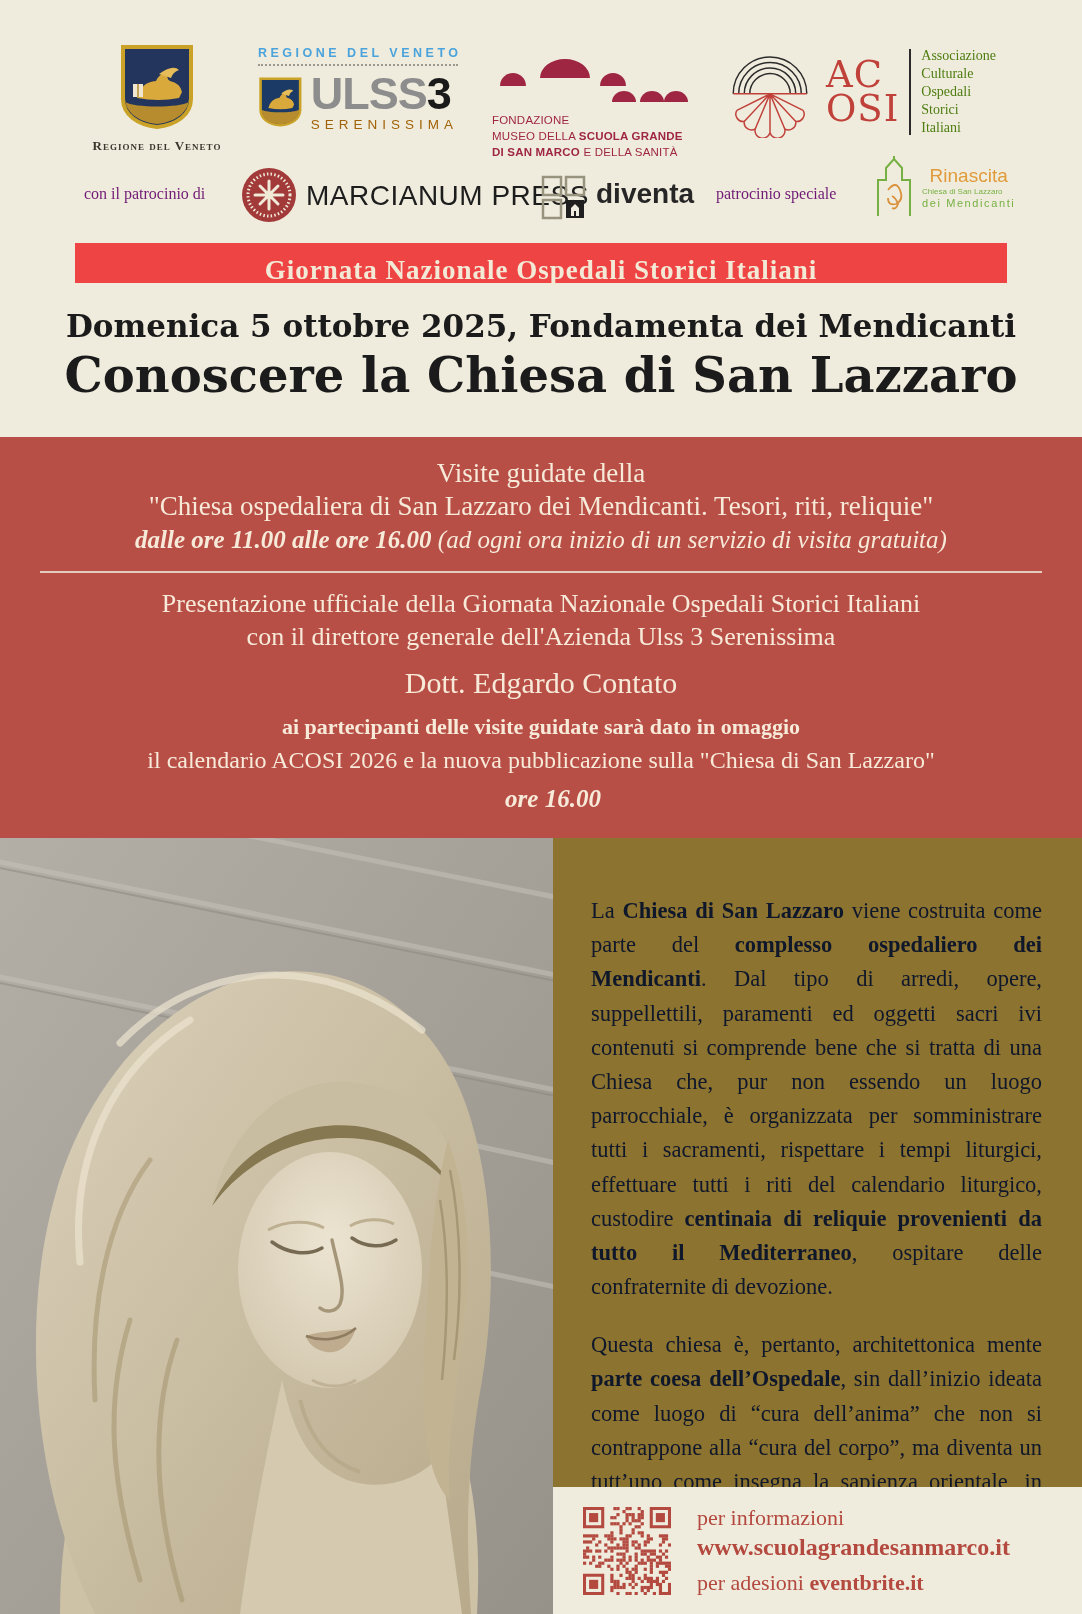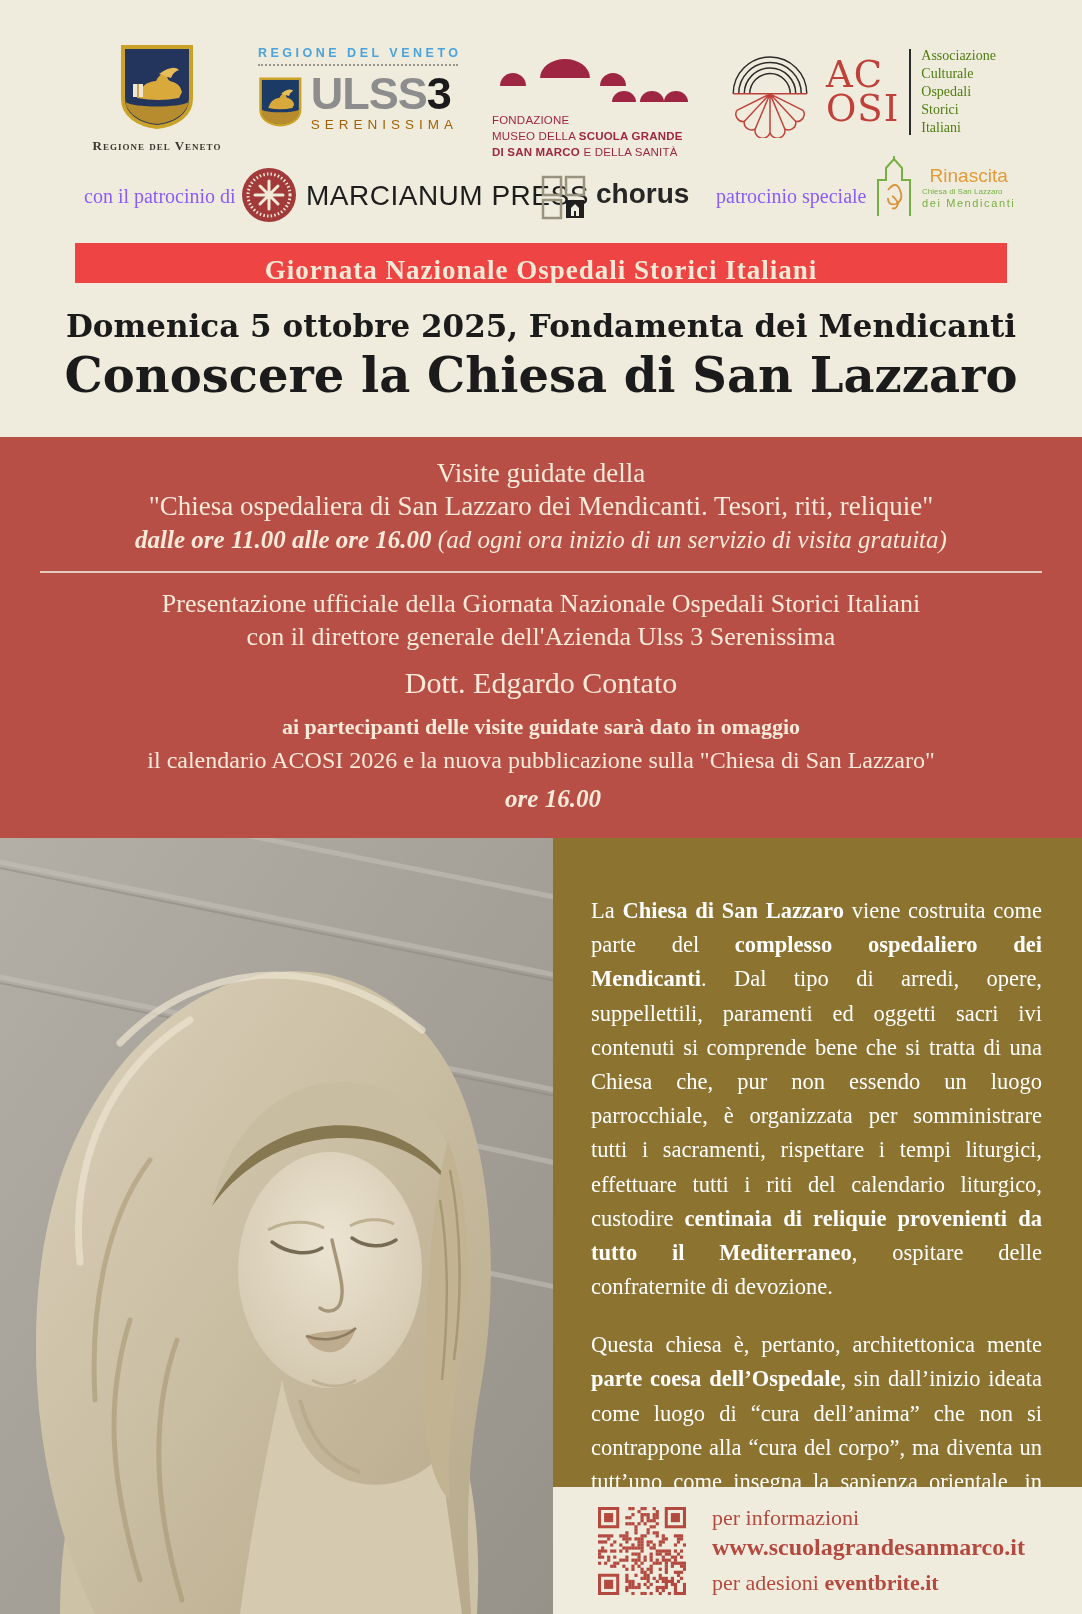--- a/index.html
+++ b/index.html
@@ -21,21 +21,21 @@
   .ulss-main .three { color:#1a1a1a; }
   .ulss-sub { font-family:"Liberation Sans",sans-serif; font-size:13.5px; letter-spacing:5px; color:#a16207; margin-top:2px; }
   .fond { left:492px; top:52px; width:210px; color:#9e2642; font-family:"Liberation Sans",sans-serif; }
   .fond-text { font-size:11.5px; line-height:1.4; letter-spacing:.2px; margin-top:4px; white-space:nowrap; }
   .fond-text .b { font-weight:bold; }
   .acosi { left:724px; top:46px; display:flex; align-items:center; gap:10px; }
   .acosi-initials { font-family:"DejaVu Serif",serif; font-size:37px; line-height:.92; color:#c0413a; letter-spacing:1px; text-align:left; }
   .acosi-div { width:2px; height:86px; background:#2b2b2b; }
   .acosi-names { font-size:14px; line-height:1.28; color:#4d7c0f; }
   
-  .pat-label { font-size:20px; color:#8b5cf6; }
+  .pat-label { font-size:16px; color:#701a75; }
   .marcianum-text { font-family:"Liberation Sans",sans-serif; font-size:28px; color:#1d1d1d; letter-spacing:.5px; }
   .chorus-text { font-family:"Liberation Sans",sans-serif; font-size:28px; font-weight:bold; color:#262626; }
   .rinascita { left:872px; top:156px; display:flex; align-items:center; gap:6px; }
   .rin-name { font-family:"Liberation Sans",sans-serif; font-size:19px; color:#e09b3a; line-height:1;text-align:center; }
   .rin-sub1 { font-family:"Liberation Sans",sans-serif; font-size:8px; color:#76b043; margin-top:2px; }
   .rin-sub2 { font-family:"Liberation Sans",sans-serif; font-size:11px; color:#76b043; letter-spacing:1.6px; margin-top:1px; }
   
   .banner { left:75px; top:243px; width:932px; height:40px; background:#ef4444;
     color:#f2ead6; text-align:center; line-height:55px; font-size:27px; font-weight:600; letter-spacing:1px; }
   .title-block { left:0; top:306px; width:1082px; text-align:center; color:#1b1b1b; font-family:"DejaVu Serif",serif; }
@@ -51,25 +51,25 @@
   .red-divider { width:1002px; margin:14px auto; border-top:2px solid #e9d9cb; opacity:.9; }
   .red .p1 { font-size:26px; line-height:33px; }
   .red .speaker { font-size:30px; line-height:44px; margin-top:8px; }
   .red .gift1 { font-size:22px; line-height:32px; margin-top:6px; font-weight:bold; }
   .red .gift2 { font-size:24px; line-height:34px; }
   .red .time { font-size:25px; line-height:36px; margin-top:4px; font-weight:bold; font-style:italic;margin-left:24px; }
   
   .lower { left:0; top:838px; width:1082px; height:776px; display:flex; }
   .photo { width:553px; height:776px; flex:none; }
   .right-col { width:529px; display:flex; flex-direction:column; }
-  .gold-box { height:649px; background:#8d7330; color:#ffffff; padding:56px 40px 0 38px;
+  .gold-box { height:649px; background:#8d7330; color:#0f172a; padding:56px 40px 0 38px;
     font-size:22.5px; line-height:1.52; text-align:justify; }
   .gold-box p + p { margin-top:24px; }
   .gold-box .b { font-weight:bold; }
-  .contact { height:127px; background:#f0ecdd; display:flex; align-items:center; padding-left:45px; gap:26px; }
+  .contact { height:127px; background:#f0ecdd; display:flex; align-items:center; padding-left:30px; gap:26px; }
   .contact-text { color:#b3493f; }
   .contact-text .info-label { font-size:22px; line-height:28px; }
   .contact-text .info-url { font-size:24px; line-height:30px; font-weight:bold; }
   .contact-text .join { font-size:22px; line-height:30px; margin-top:6px; }
   .contact-text .join .b { font-weight:bold; }
 </style>
 </head>
 <body>
 
 <div class="poster">
@@ -165,21 +165,21 @@
   <svg class="abs" style="left:541px; top:175px;" width="47" height="47" viewBox="0 0 47 47">
     <g fill="none" stroke="#98937f" stroke-width="2.5">
       <rect x="2" y="2" width="18" height="18"></rect>
       <rect x="25" y="2" width="18" height="18"></rect>
       <rect x="2" y="25" width="18" height="18"></rect>
     </g>
     <rect x="25" y="25" width="18" height="18" fill="#1f1f1f"></rect>
     <path d="M30,41 v-8 l4,-4 l4,4 v8 z" fill="#efece0"></path>
     <rect x="33" y="36" width="2" height="5" fill="#1f1f1f"></rect>
   </svg>
-  <div class="abs chorus-text" style="left:596px; top:178px;">chorus</div>
+  <div class="abs chorus-text" style="left:596px; top:178px;">diventa</div>
 
   <div class="abs pat-label" style="left:716px; top:185px;">patrocinio speciale</div>
 
   <div class="abs rinascita">
     <svg width="44" height="62" viewBox="0 0 44 62">
       <path d="M6,60 V24 h8 V12 l8,-9 l8,9 v12 h8 v36" fill="none" stroke="#76b043" stroke-width="2"></path>
       <line x1="22" y1="3" x2="22" y2="-2" stroke="#76b043" stroke-width="2"></line>
       <g fill="none" stroke="#d9913c" stroke-width="1.8">
         <path d="M16,34 q8,-10 12,0 q4,10 -4,14 q-8,2 -8,-6"></path>
         <path d="M20,40 q4,2 6,8 q-2,6 -6,4"></path>

